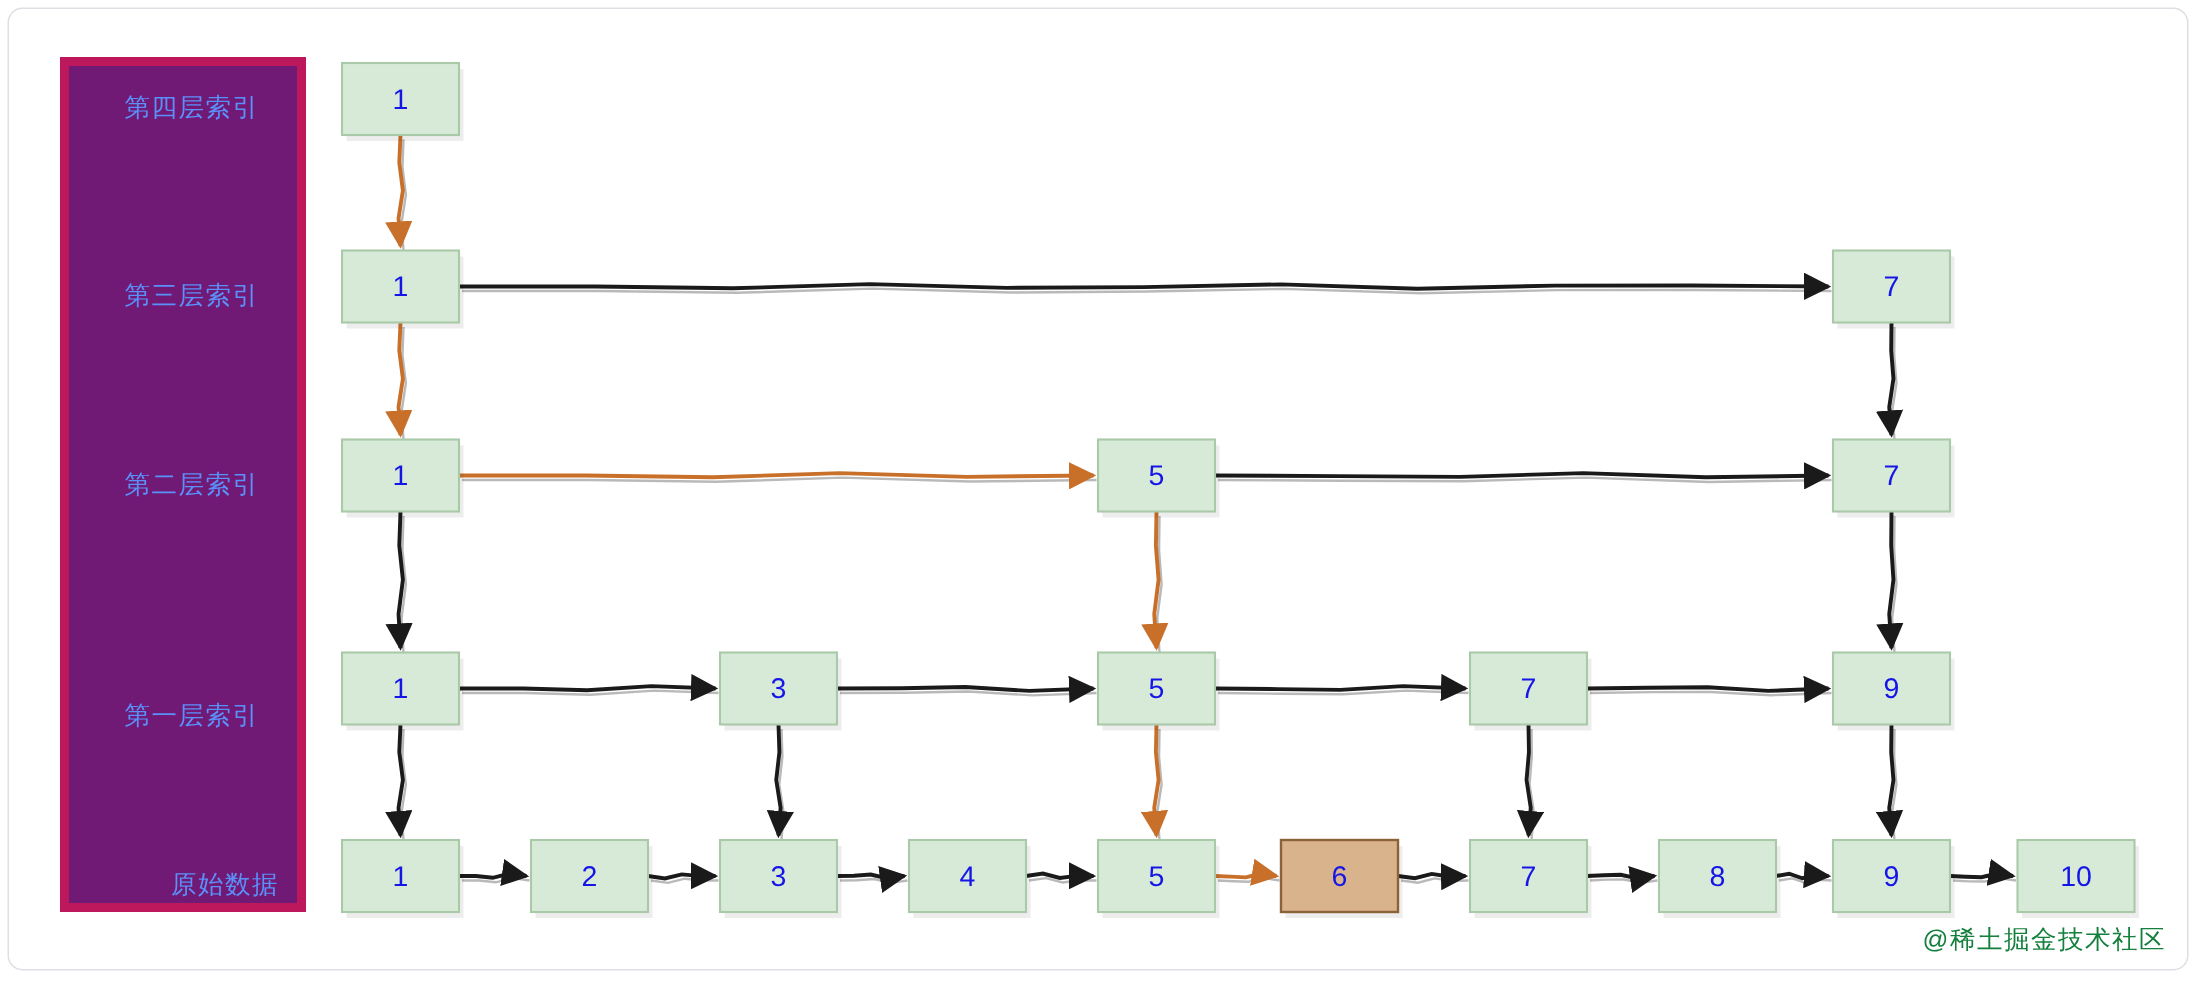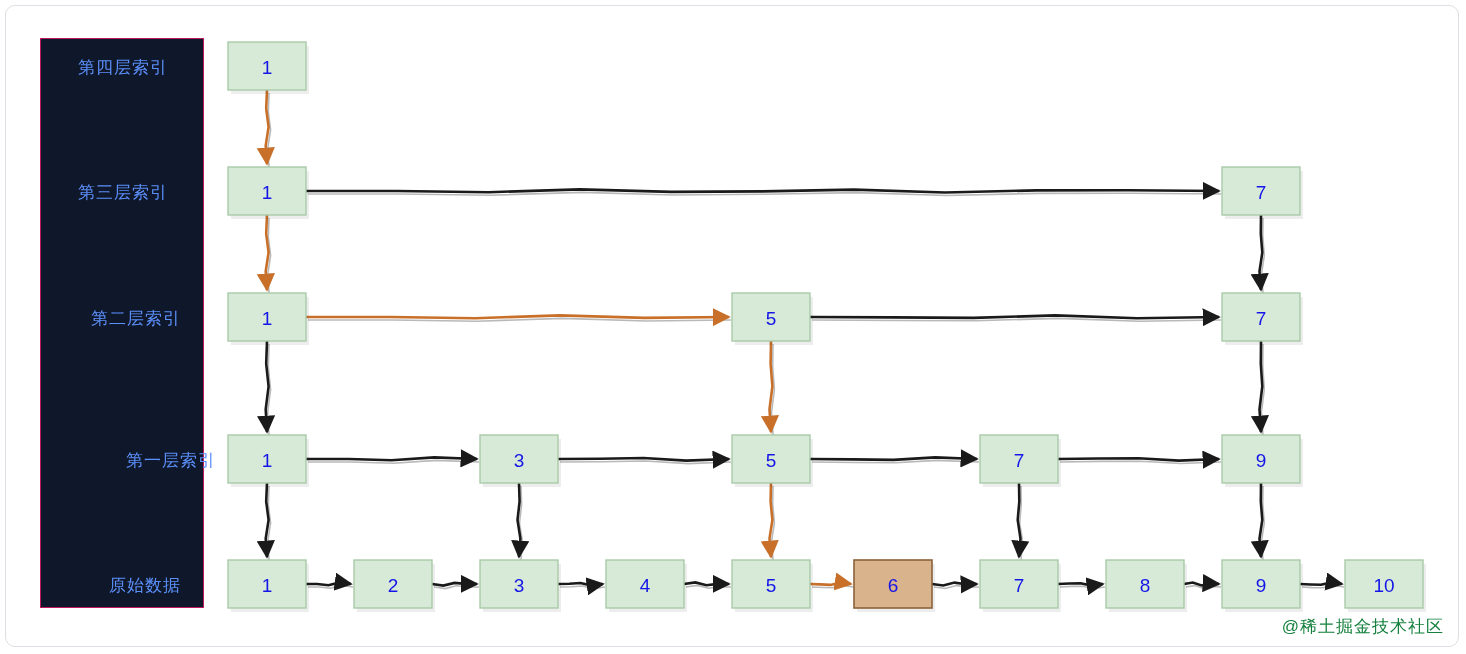--- a/index.html
+++ b/index.html
@@ -18,22 +18,22 @@
     border:1px solid #dcdfe3;
     border-radius:10px;
     box-sizing:border-box;
     background:#fff;
     pointer-events:none;
   }
   #legend-panel{
     position:absolute;
     left:40px;top:38px;
     width:164px;height:570px;
-    background:#0f172a;
-    border:1px solid #be185d;
+    background:#701a75;
+    border:6px solid #be185d;
     box-sizing:border-box;
   }
   .legend-label{
     position:absolute;
     width:164px;
     text-align:center;
     color:#5b8ff9;
     font-size:17px;
     letter-spacing:1px;
     white-space:nowrap;
@@ -59,22 +59,22 @@
 </head>
 <body>
 
 <div id="canvas">
 
   <div id="frame"></div>
 
   <div id="legend-panel">
       <div class="legend-label" style="top: 28px;">第四层索引</div>
       <div class="legend-label" style="top: 153px;">第三层索引</div>
-      <div class="legend-label" style="top: 279px; padding-left: 13px;">第二层索引</div>
-      <div class="legend-label" style="top: 421px; margin-left: 48px;">第一层索引</div>
+      <div class="legend-label" style="top: 279px;">第二层索引</div>
+      <div class="legend-label" style="top: 433px;">第一层索引</div>
       <div class="legend-label" style="top: 546px; margin-left: 22px;">原始数据</div>
     </div>
 
   <svg id="diagram" viewBox="0 0 1466 654" xmlns="http://www.w3.org/2000/svg">
     <defs>
       <marker id="arrow-black" viewBox="0 0 10 10" refX="9" refY="5" markerWidth="7" markerHeight="7" orient="auto-start-reverse">
         <path d="M 0 0 L 10 5 L 0 10 z" fill="#1a1a1a"></path>
       </marker>
       <marker id="arrow-orange" viewBox="0 0 10 10" refX="9" refY="5" markerWidth="7" markerHeight="7" orient="auto-start-reverse">
         <path d="M 0 0 L 10 5 L 0 10 z" fill="#c8702a"></path>

